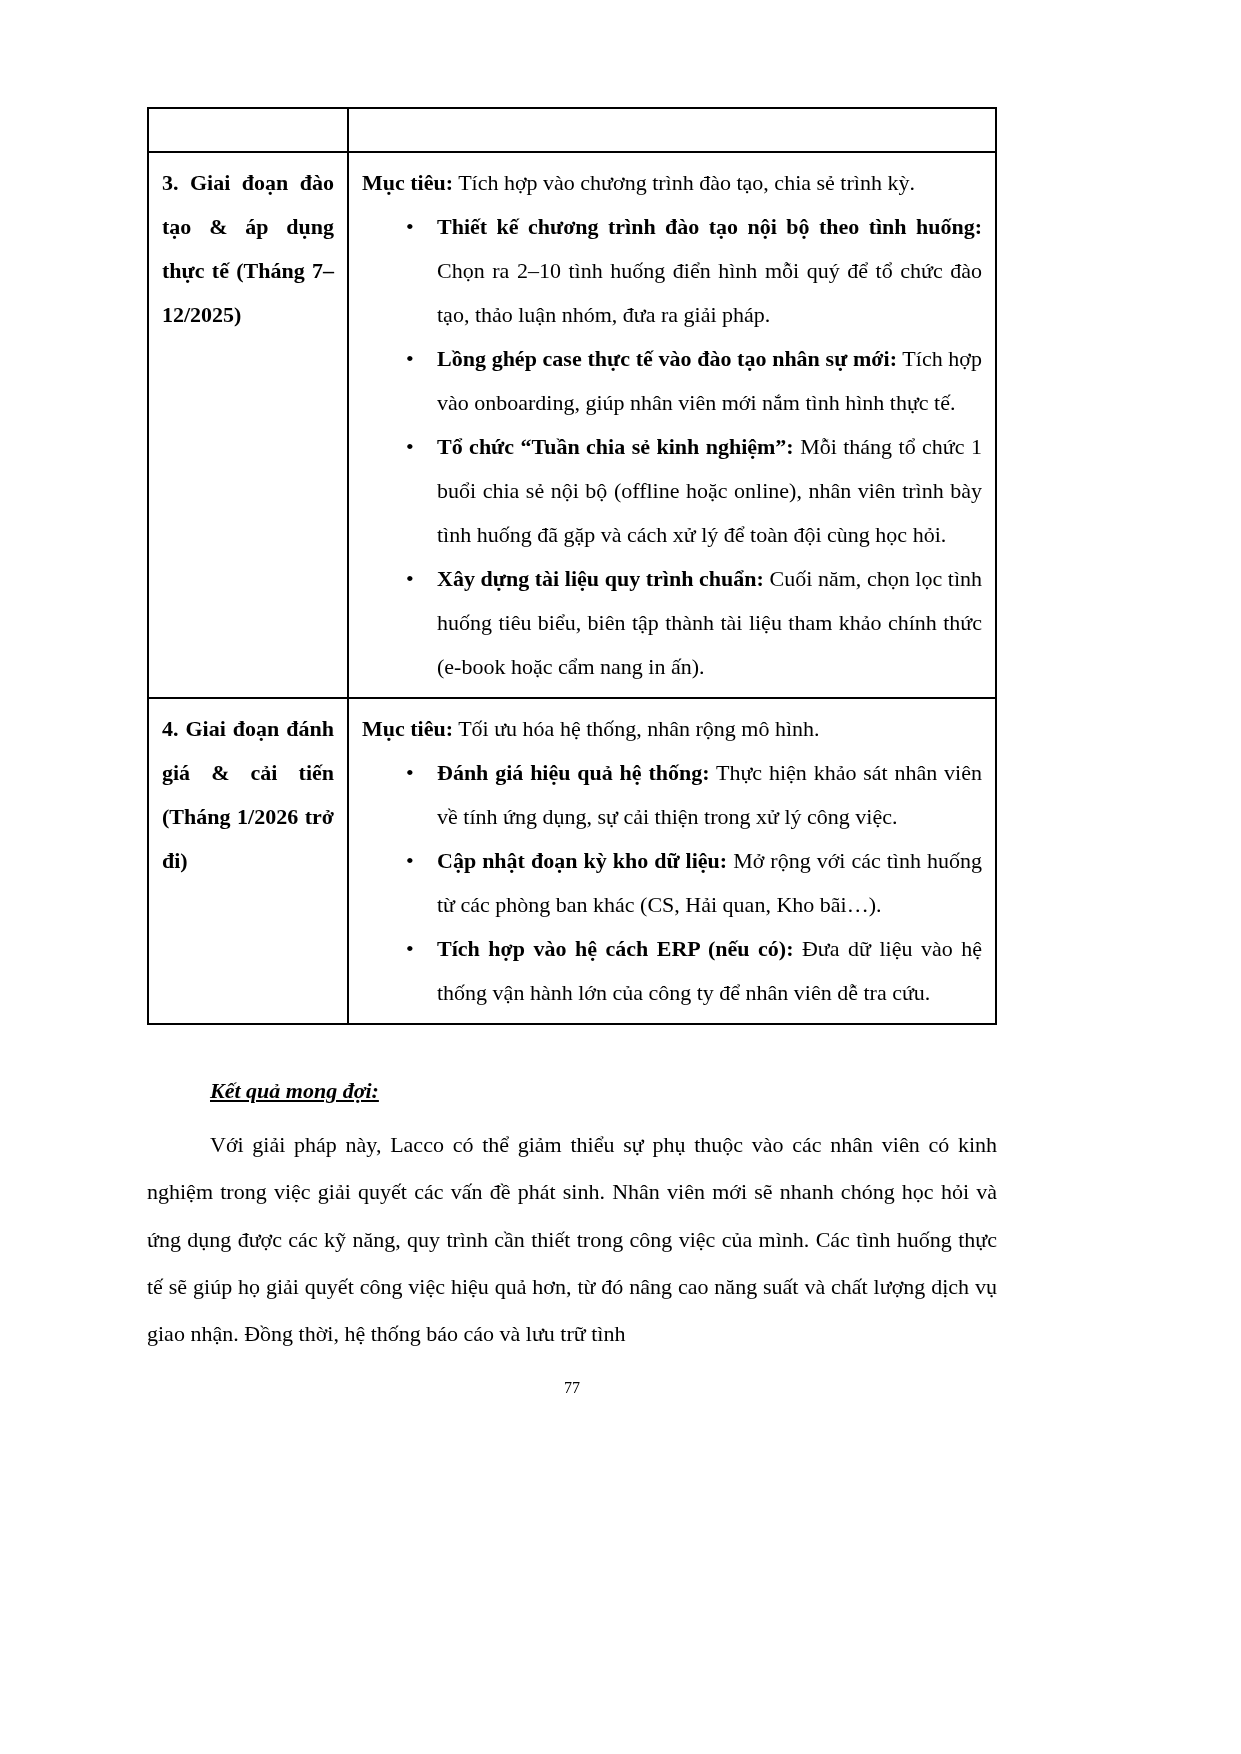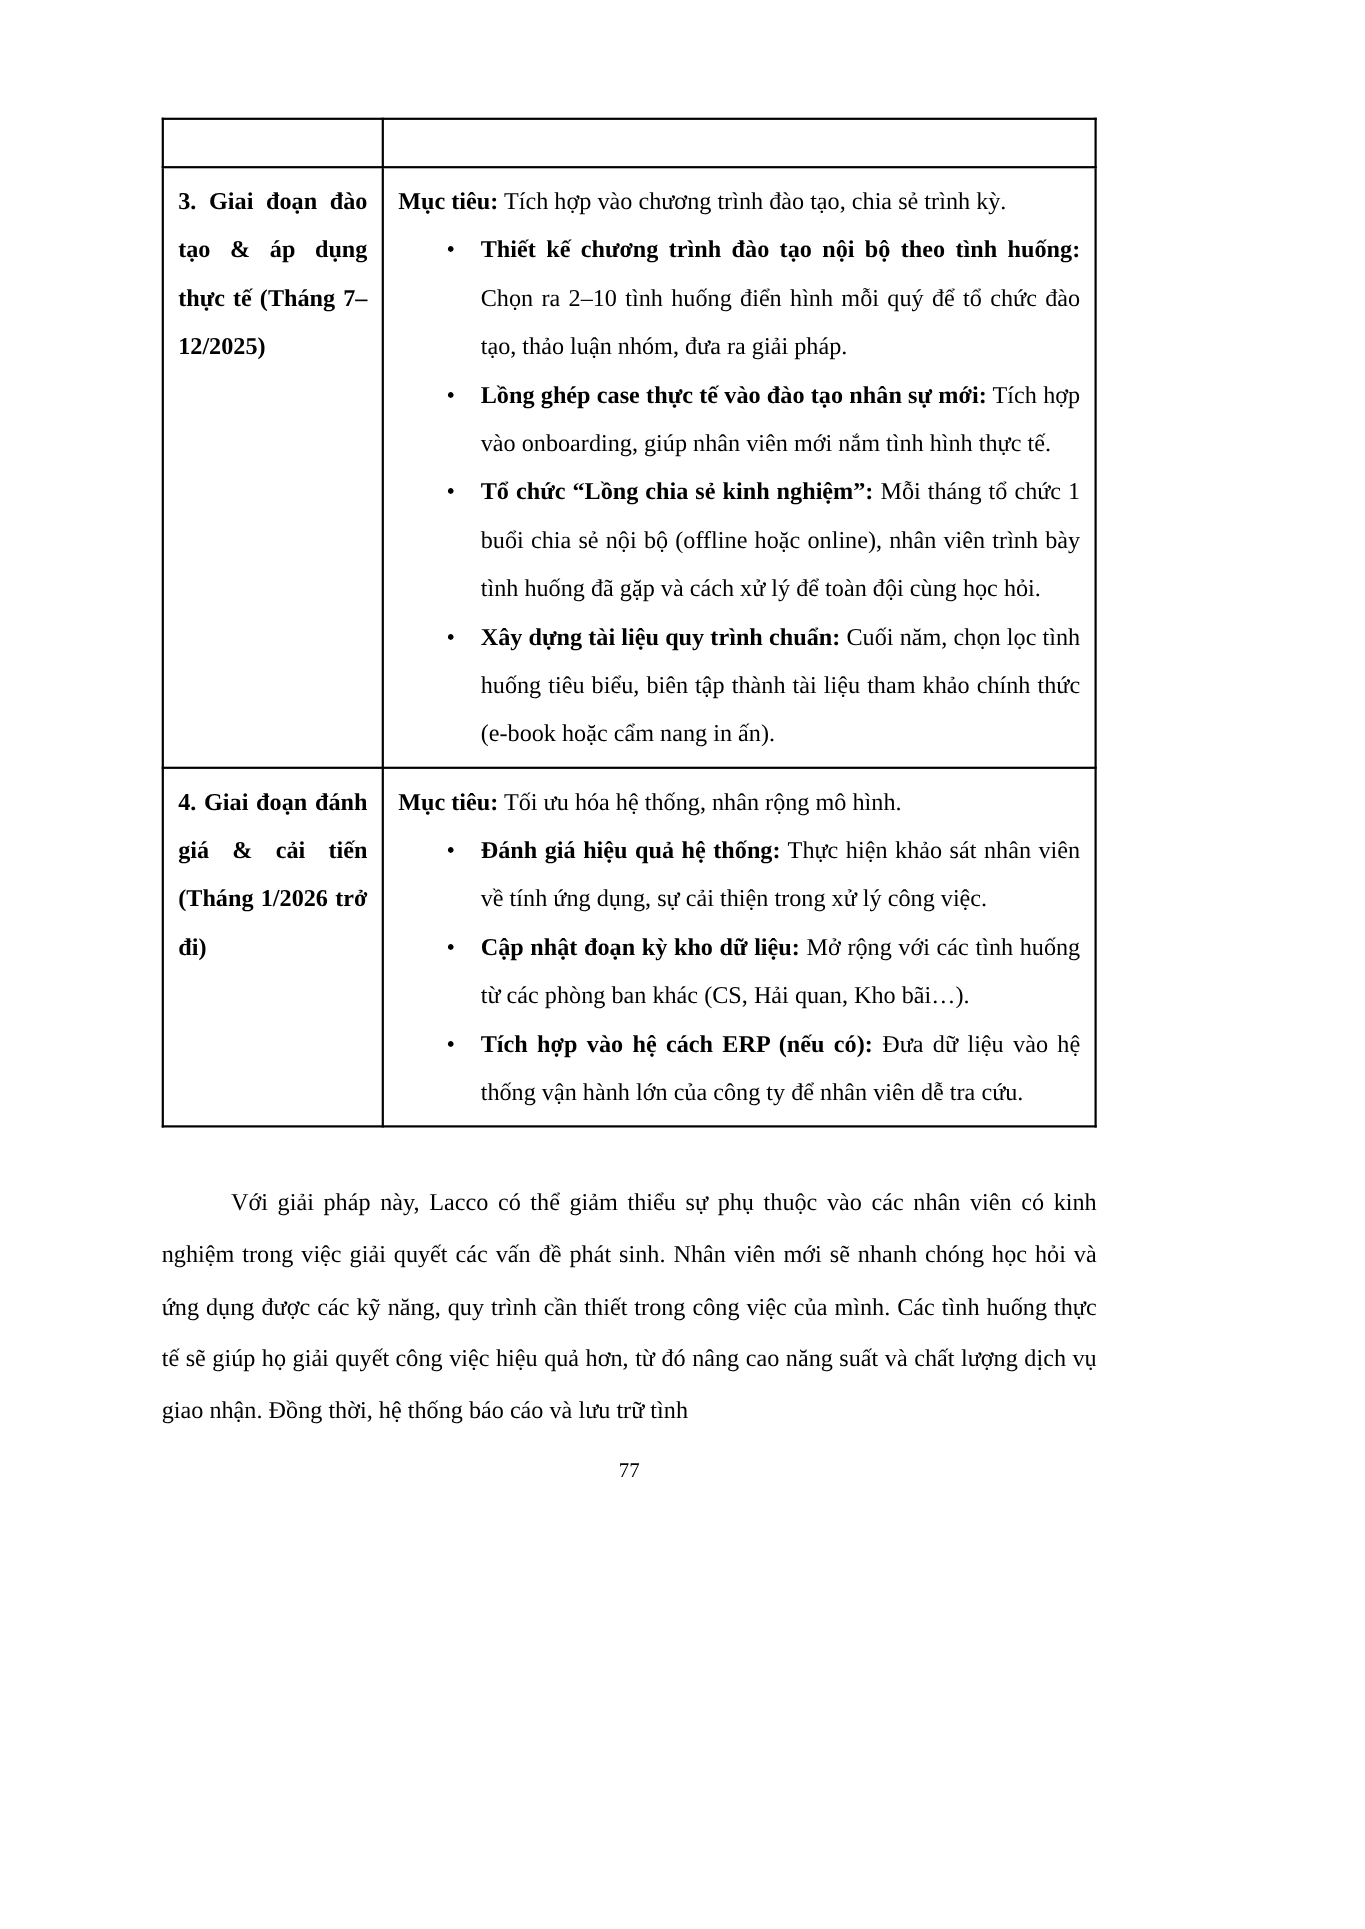--- a/index.html
+++ b/index.html
@@ -83,21 +83,21 @@
   }
   .results-paragraph {
     margin: 8px 0 0 0;
     text-indent: 63px;
     text-align: justify;
     line-height: 2.15;
   }
   .page-number {
     margin-top: 22px;
     text-align: center;
-    font-size: 19px;
+    font-size: 16px;
   }
   strong { font-weight: bold; }
 </style>
 </head>
 <body>
 
 <div class="page">
   <div class="content">
 
     <table class="phases-table">
@@ -119,21 +119,21 @@
             <ul class="bullets">
               <li>
                 <strong>Thiết kế chương trình đào tạo nội bộ theo tình huống:</strong>
                 <span>Chọn ra 2–10 tình huống điển hình mỗi quý để tổ chức đào tạo, thảo luận nhóm, đưa ra giải pháp.</span>
               </li>
               <li>
                 <strong>Lồng ghép case thực tế vào đào tạo nhân sự mới:</strong>
                 <span>Tích hợp vào onboarding, giúp nhân viên mới nắm tình hình thực tế.</span>
               </li>
               <li>
-                <strong>Tổ chức “Lồng chia sẻ kinh nghiệm”:</strong>
+                <strong>Tổ chức “Tuần chia sẻ kinh nghiệm”:</strong>
                 <span>Mỗi tháng tổ chức 1 buổi chia sẻ nội bộ (offline hoặc online), nhân viên trình bày tình huống đã gặp và cách xử lý để toàn đội cùng học hỏi.</span>
               </li>
               <li>
                 <strong>Xây dựng tài liệu quy trình chuẩn:</strong>
                 <span>Cuối năm, chọn lọc tình huống tiêu biểu, biên tập thành tài liệu tham khảo chính thức (e-book hoặc cẩm nang in ấn).</span>
               </li>
             </ul>
           </td>
         </tr>
 
@@ -159,19 +159,20 @@
                 <strong>Tích hợp vào hệ cách ERP (nếu có):</strong>
                 <span>Đưa dữ liệu vào hệ thống vận hành lớn của công ty để nhân viên dễ tra cứu.</span>
               </li>
             </ul>
           </td>
         </tr>
       </tbody>
     </table>
 
     <div class="results-section">
+      <p class="results-heading">Kết quả mong đợi:</p>
       <p class="results-paragraph">Với giải pháp này, Lacco có thể giảm thiểu sự phụ thuộc vào các nhân viên có kinh nghiệm trong việc giải quyết các vấn đề phát sinh. Nhân viên mới sẽ nhanh chóng học hỏi và ứng dụng được các kỹ năng, quy trình cần thiết trong công việc của mình. Các tình huống thực tế sẽ giúp họ giải quyết công việc hiệu quả hơn, từ đó nâng cao năng suất và chất lượng dịch vụ giao nhận. Đồng thời, hệ thống báo cáo và lưu trữ tình</p>
     </div>
 
     <div class="page-number">77</div>
 
   </div>
 </div>
 
 </body></html>

